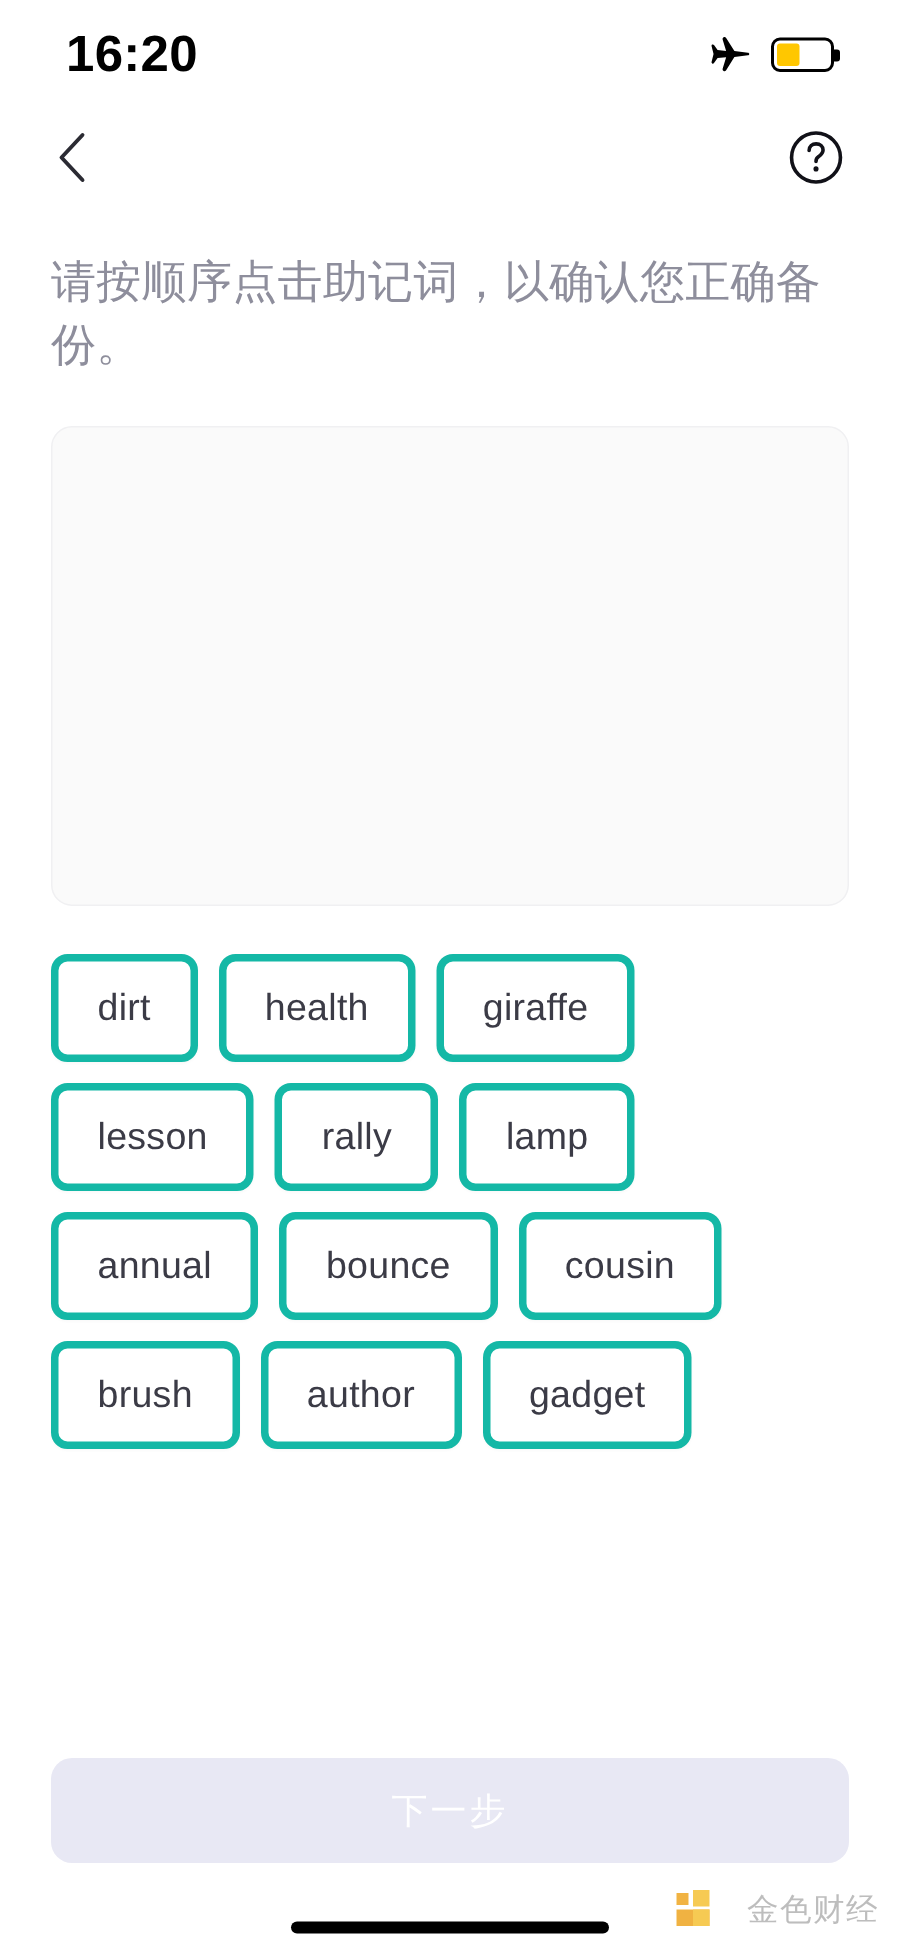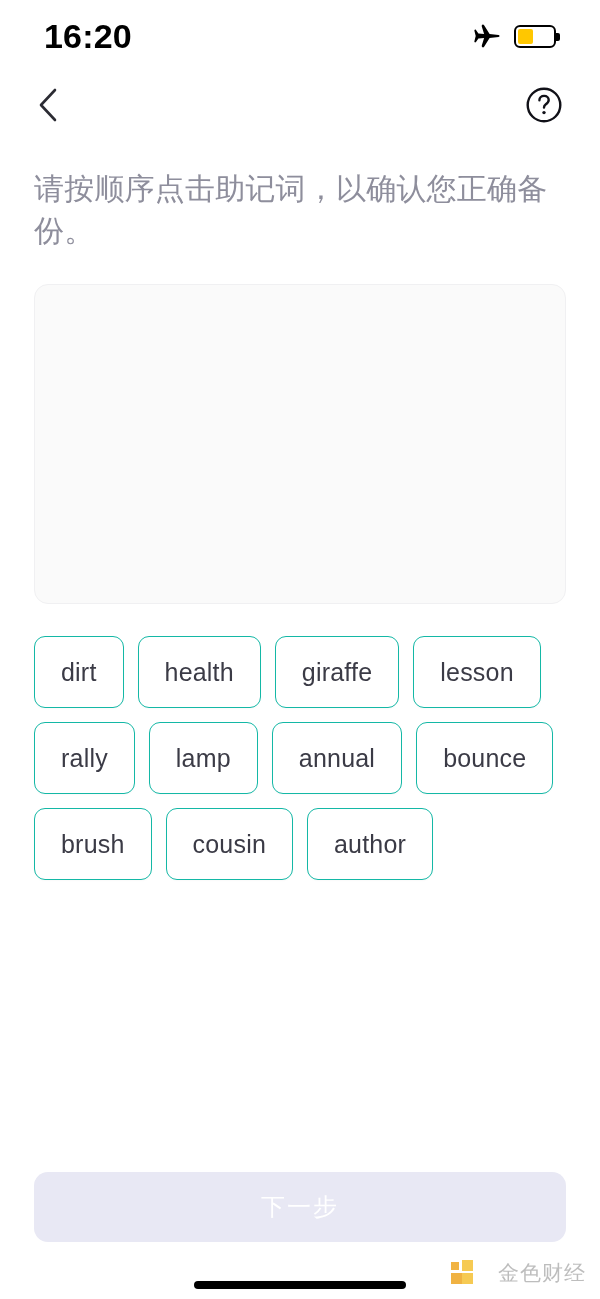--- a/index.html
+++ b/index.html
@@ -129,21 +129,21 @@
 
   
   .word-bank {
     margin: 32px 34px 0 34px;
     display: flex;
     flex-wrap: wrap;
     gap: 14px 14px;
   }
   .word-chip {
     background: #ffffff;
-    border: 1px solid #14b8a6;
+    border: 5px solid #14b8a6;
     border-radius: 11px;
     padding: 0 26px;
     height: 72px;
     display: flex;
     align-items: center;
     justify-content: center;
     font-size: 25px;
     color: #3b3b46;
     letter-spacing: 0.2px;
     cursor: pointer;
@@ -249,23 +249,24 @@
 
 <div class="word-bank" id="word-bank">
     <div class="word-chip">dirt</div>
     <div class="word-chip">health</div>
     <div class="word-chip">giraffe</div>
     <div class="word-chip">lesson</div>
     <div class="word-chip">rally</div>
     <div class="word-chip">lamp</div>
     <div class="word-chip">annual</div>
     <div class="word-chip">bounce</div>
+    <div class="word-chip">cousin</div>
     <div class="word-chip">brush</div>
-    <div class="word-chip">cousin</div>
     <div class="word-chip">author</div>
+    <div class="word-chip">gadget</div>
   </div>
 
 <button class="next-btn">下一步</button>
 
 <div class="home-indicator"></div>
 
 <div class="watermark">
   <div class="wm-logo">
     <div class="wm-sq-a"></div>
     <div class="wm-sq-b"></div>

